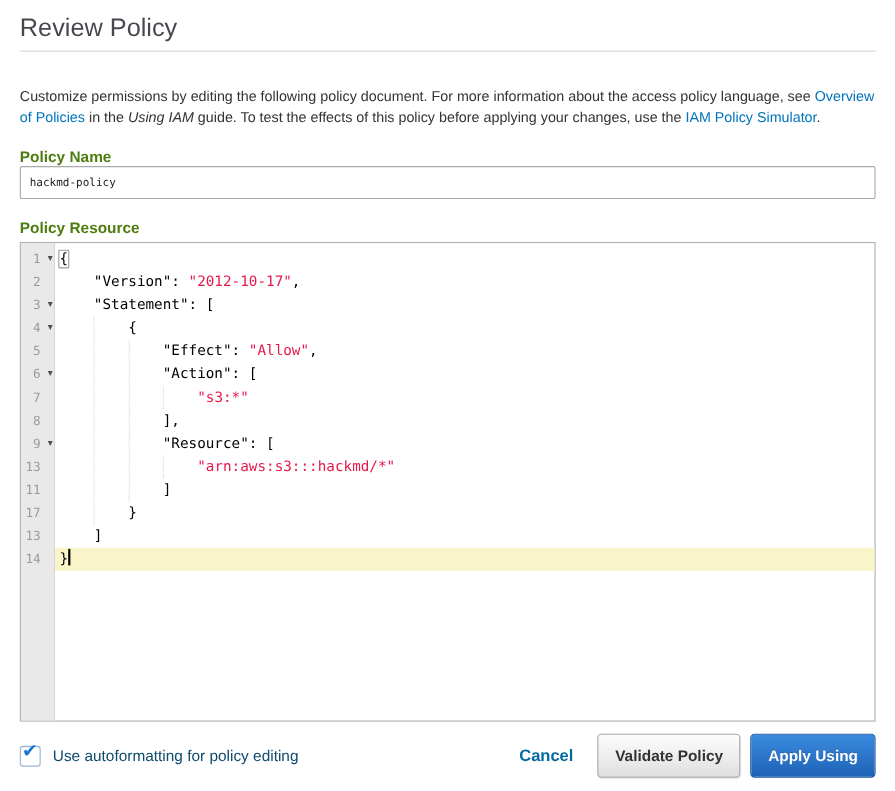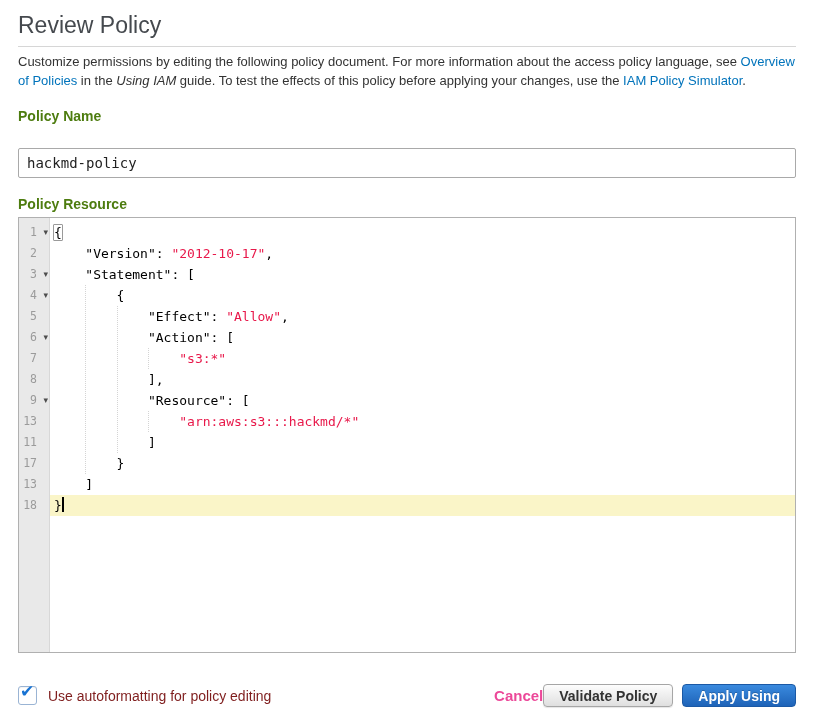--- a/index.html
+++ b/index.html
@@ -7,32 +7,32 @@
     width:814px;height:719px;position:relative;overflow:hidden;
     font-family:"Liberation Sans",sans-serif;color:#333;
   }
   .container{padding:0 18px;}
 
   
   .page-title{font-size:23px;font-weight:400;color:#45494e;margin:12px 0 0 0;line-height:27px;}
   .title-rule{border:none;border-top:1px solid #d6d6d6;margin:7px 0 0 0;}
 
   
-  .intro{font-size:13px;line-height:19px;color:#333;margin:5px 0 0 0;}
+  .intro{font-size:13px;line-height:19px;color:#333;margin:31px 0 0 0;}
   .link{color:#0073bb;text-decoration:none;cursor:pointer;}
   .em{font-style:italic;}
 
   
   .field-label{font-size:14px;font-weight:bold;color:#4d7c0f;margin-top:18px;line-height:16px;}
 
   
   .policy-name-input{
-    box-sizing:border-box;display:block;width:100%;height:30px;margin-top:24px;
+    box-sizing:border-box;display:block;width:100%;height:30px;margin-top:1px;
     border:1px solid #a9a9a9;border-radius:2px;padding:6px 8px;
-    font-family:"DejaVu Sans Mono",monospace;font-size:14px;color:#222;background:#fff;outline:none;
+    font-family:"DejaVu Sans Mono",monospace;font-size:10px;color:#222;background:#fff;outline:none;
   }
 
   
   .editor{
     box-sizing:border-box;margin-top:5px;height:436px;border:1px solid #b0b0b0;
     position:relative;background:#fff;overflow:hidden;cursor:text;
   }
   .gutter{
     position:absolute;left:0;top:0;bottom:0;width:30px;background:#e9e9e9;
     border-right:1px solid #d8d8d8;padding-top:4px;box-sizing:content-box;
@@ -62,26 +62,26 @@
   
   .footer{position:absolute;left:18px;right:18px;bottom:12px;display:flex;align-items:center;}
   .checkbox{
     width:17px;height:17px;border:1px solid #9ab4d4;border-radius:3px;background:#fff;
     position:relative;cursor:pointer;flex:none;box-shadow:inset 0 1px 1px rgba(0,0,0,0.05);
   }
   .checkbox .check{
     position:absolute;left:1px;top:-6px;font-size:17px;font-weight:bold;color:#1873d3;
     font-family:"DejaVu Sans",sans-serif;
   }
-  .autoformat-label{font-size:14px;color:#7f1d1d;margin-left:11px;}
+  .autoformat-label{font-size:14px;color:#0c4a6e;margin-left:11px;}
   .footer-right{margin-left:auto;display:flex;align-items:center;}
-  .cancel-link{font-size:15px;font-weight:bold;color:#ec4899;cursor:pointer;text-decoration:none;}
+  .cancel-link{font-size:15px;font-weight:bold;color:#0369a1;margin-right:22px;cursor:pointer;text-decoration:none;}
   .btn{
     font-family:"Liberation Sans",sans-serif;font-size:14px;font-weight:bold;
-    border-radius:4px;padding:0 15px;height:23px;cursor:pointer;
+    border-radius:4px;padding:0 15px;height:40px;cursor:pointer;
   }
   .btn-default{
     background:linear-gradient(#fdfdfd,#dfdfdf);border:1px solid #a6a6a6;color:#333;
     margin-right:9px;box-shadow:0 1px 1px rgba(0,0,0,0.1);
   }
   .btn-primary{
     background:linear-gradient(#3a8ade,#1e63b8);border:1px solid #1b59a5;color:#fff;
     text-shadow:0 -1px 0 rgba(0,0,0,0.2);
   }
 </style>
@@ -108,21 +108,21 @@
         <div class="ln">4<span class="fold">▾</span></div>
         <div class="ln">5</div>
         <div class="ln">6<span class="fold">▾</span></div>
         <div class="ln">7</div>
         <div class="ln">8</div>
         <div class="ln">9<span class="fold">▾</span></div>
         <div class="ln">13</div>
         <div class="ln">11</div>
         <div class="ln">17</div>
         <div class="ln">13</div>
-        <div class="ln">18</div>
+        <div class="ln">14</div>
       </div>
     <div class="code">
         <div class="code-line"><span class="tok-p bm">{</span></div>
         <div class="code-line"><span class="tok-p">    "Version": </span><span class="tok-s">"2012-10-17"</span><span class="tok-p">,</span></div>
         <div class="code-line"><span class="tok-p">    "Statement": [</span></div>
         <div class="code-line"><span class="tok-p">        {</span></div>
         <div class="code-line"><span class="tok-p">            "Effect": </span><span class="tok-s">"Allow"</span><span class="tok-p">,</span></div>
         <div class="code-line"><span class="tok-p">            "Action": [</span></div>
         <div class="code-line"><span class="tok-p">                </span><span class="tok-s">"s3:*"</span></div>
         <div class="code-line"><span class="tok-p">            ],</span></div>

